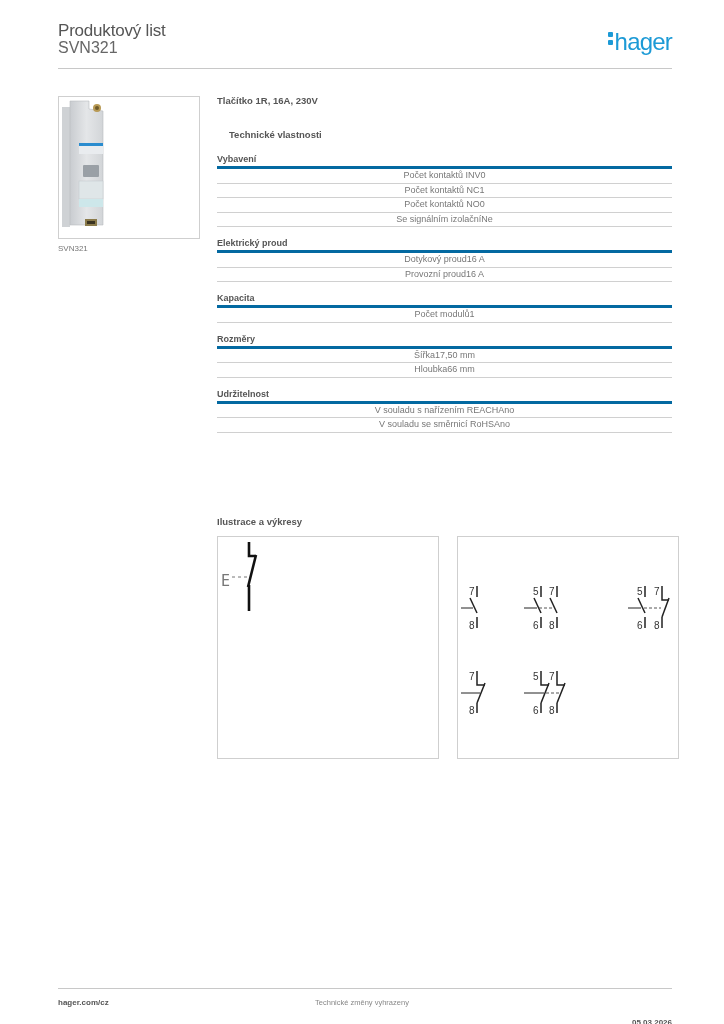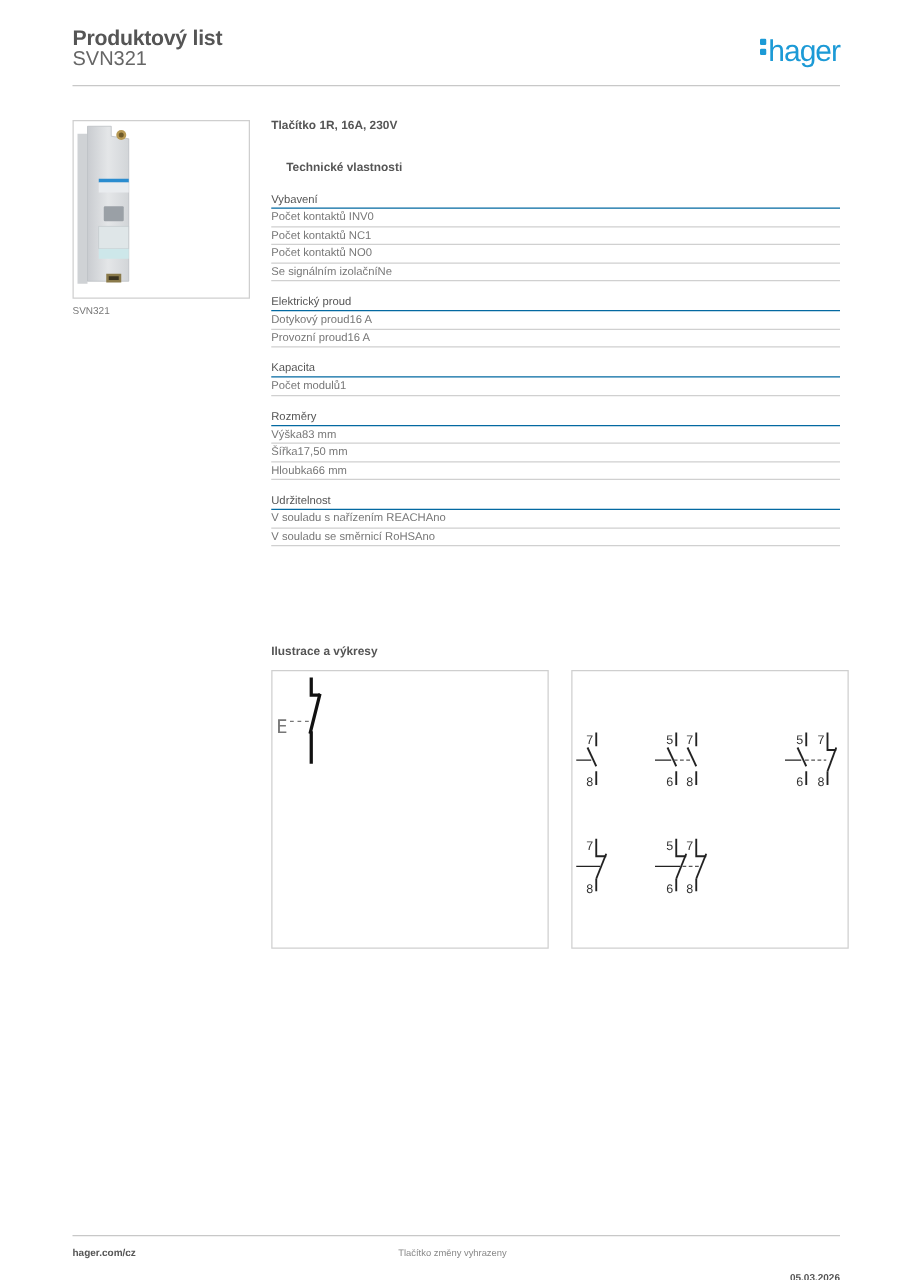--- a/index.html
+++ b/index.html
@@ -1,31 +1,31 @@
 <!DOCTYPE html>
 <html><head>
 <meta charset="utf-8">
 <style>
   html, body { margin:0; padding:0; background:#ffffff; }
   body { width:724px; height:1024px; position:relative; overflow:hidden; font-family:"Liberation Sans", sans-serif; color:#444; }
   .abs { position:absolute; }
-  .doc-title { left:58px; top:21px; font-size:17px; font-weight:bold; color:#555; letter-spacing:-0.2px; }
+  .doc-title { left:58px; top:21px; font-size:17px; font-weight:normal; color:#555; letter-spacing:-0.2px; }
   .doc-subtitle { left:58px; top:39px; font-size:16px; color:#666; }
   .logo { right:52px; top:28px; font-size:24px; font-weight:normal; color:#1c9ad6; letter-spacing:-0.8px; }
   .logo .colon { display:inline-block; width:5px; margin-right:2px; position:relative; top:-2px; }
   .logo .colon i { display:block; width:5px; height:5px; background:#1c9ad6; margin:3px 0; border-radius:1px; }
   .header-rule { left:58px; top:68px; width:614px; height:1px; background:#c8c8c8; }
   .img-frame { left:58px; top:96px; width:142px; height:143px; border:1px solid #cfcfcf; box-sizing:border-box; background:#fff; }
   .img-caption { left:58px; top:244px; font-size:8px; color:#777; }
   .content { left:217px; top:95px; width:455px; }
   .prod-name { font-size:9.5px; font-weight:bold; color:#555; height:14px; }
   .tech-heading { font-size:9.5px; font-weight:bold; color:#555; margin-top:20px; height:14px;margin-left:12px; }
   .group { margin-top:10px; }
-  .group-title { font-size:9px; font-weight:normal; color:#555; height:13px; line-height:13px; border-bottom:1px solid #0369a1; }
-  .row { display:flex; justify-content:flex-start; font-size:9px; color:#777; height:13.5px; line-height:13.5px; border-bottom:1px solid #d0d0d0; }
+  .group-title { font-size:9px; font-weight:bold; color:#555; height:13px; line-height:13px; border-bottom:3px solid #0369a1; }
+  .row { display:flex; justify-content:center; font-size:9px; color:#777; height:13.5px; line-height:13.5px; border-bottom:1px solid #d0d0d0; }
   .ill-heading { left:217px; top:516px; font-size:9.5px; font-weight:bold; color:#555; }
   .ill-box { top:536px; height:223px; border:1px solid #cfcfcf; box-sizing:border-box; background:#fff; }
   .footer-rule { left:58px; top:988px; width:614px; height:1px; background:#c8c8c8; }
   .footer-left { left:58px; top:998px; font-size:8px; font-weight:bold; color:#555; }
   .footer-center { left:0; width:724px; text-align:center; top:998px; font-size:7.5px; color:#888; }
   .footer-right { right:52px; top:994px; font-size:8px; font-weight:bold; color:#555;margin-top:24px; }
 </style>
 </head>
 <body>
 
@@ -105,24 +105,20 @@
   <div class="group">
     <div class="group-title">Kapacita</div>
     <div class="row">
         <span>Počet modulů</span>
         <span>1</span>
       </div>
   </div>
 
   <div class="group">
     <div class="group-title">Rozměry</div>
-    <div class="row">
-        <span>Výška</span>
-        <span>83 mm</span>
-      </div>
     <div class="row">
         <span>Šířka</span>
         <span>17,50 mm</span>
       </div>
     <div class="row">
         <span>Hloubka</span>
         <span>66 mm</span>
       </div>
   </div>
 
@@ -215,14 +211,14 @@
       <text x="91" y="177">8</text>
       <line x1="99" y1="166" x2="99" y2="176" stroke="#222" stroke-width="1.5"></line>
       <line x1="66" y1="156" x2="86" y2="156" stroke="#222" stroke-width="1"></line>
       <line x1="88" y1="156" x2="102" y2="156" stroke="#555" stroke-width="1" stroke-dasharray="3,2"></line>
     </g>
   </svg>
 </div>
 
 <div class="abs footer-rule"></div>
 <div class="abs footer-left">hager.com/cz</div>
-<div class="abs footer-center">Tlačítko změny vyhrazeny</div>
+<div class="abs footer-center">Technické změny vyhrazeny</div>
 <div class="abs footer-right">05.03.2026</div>
 
 </body></html>

